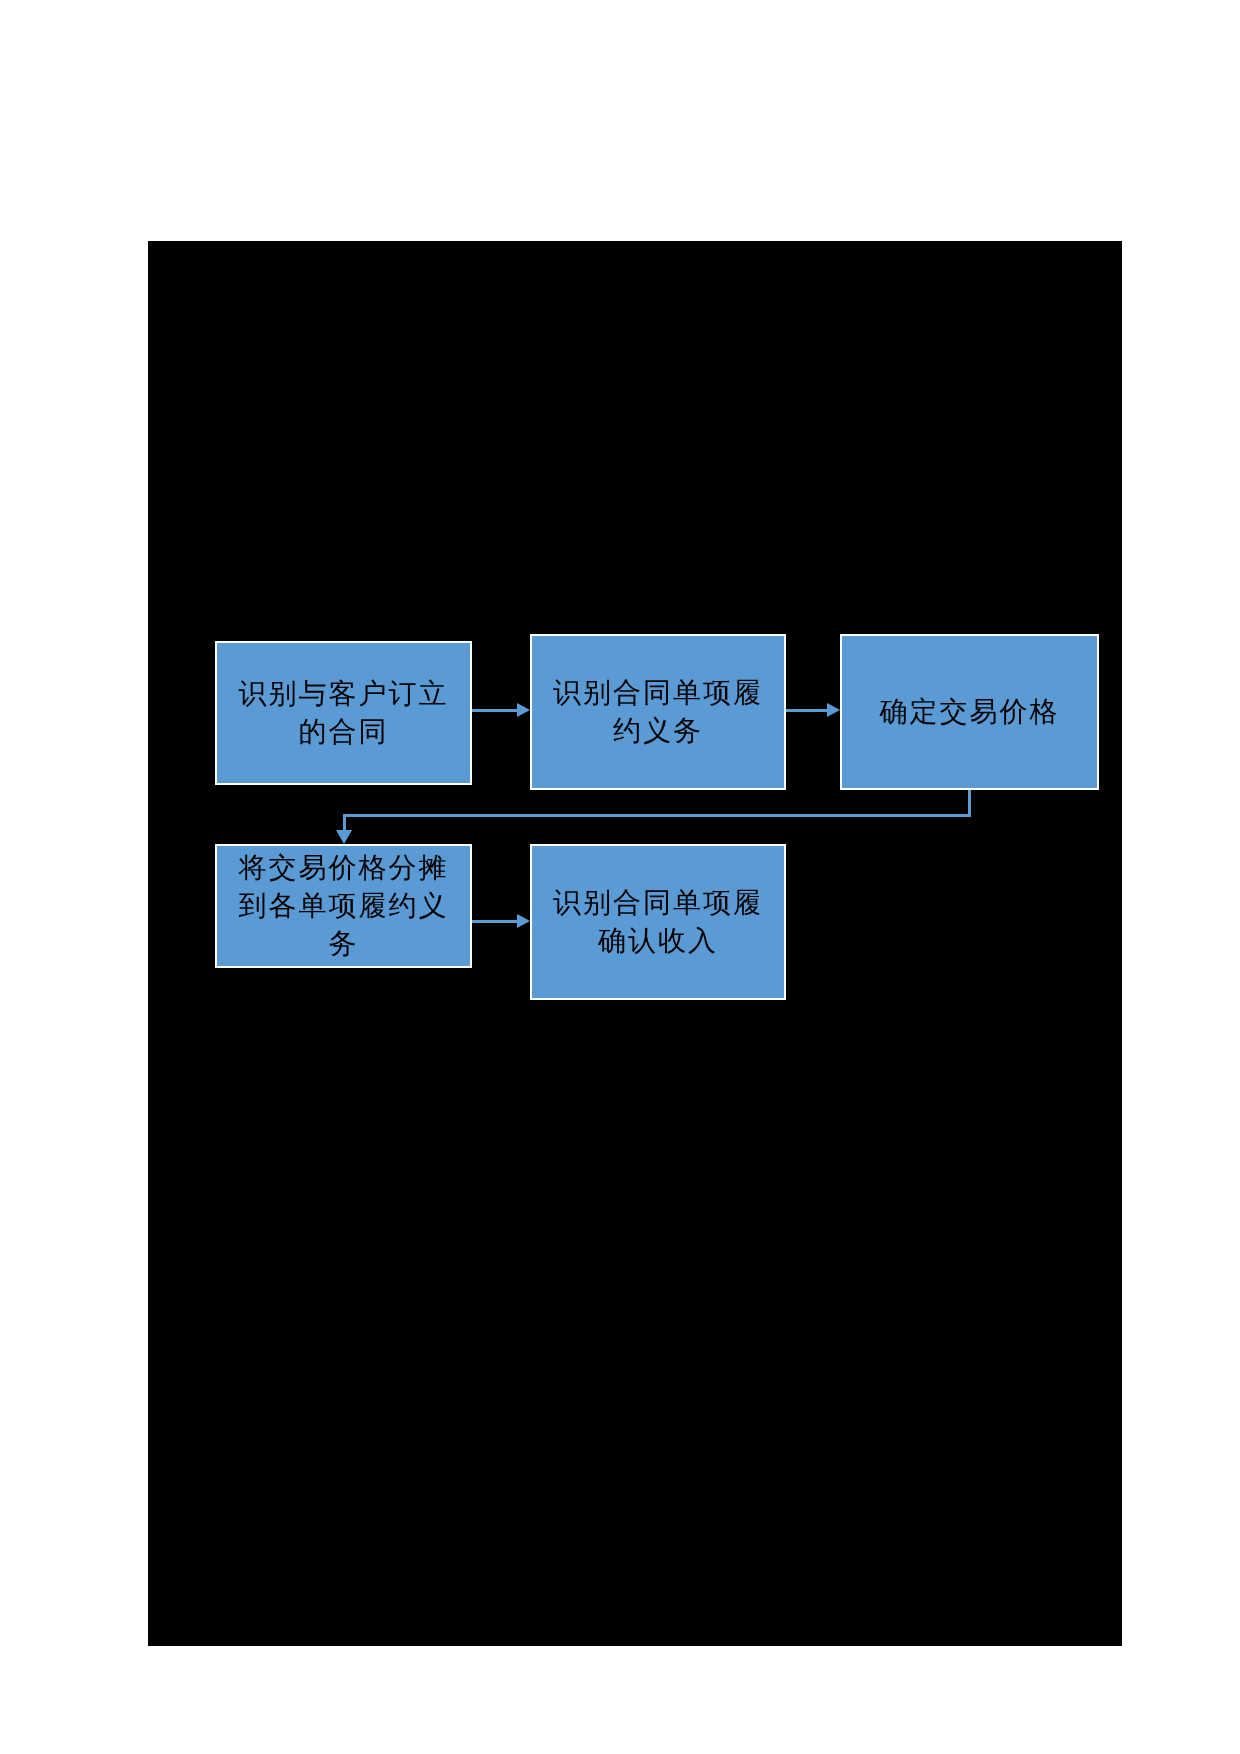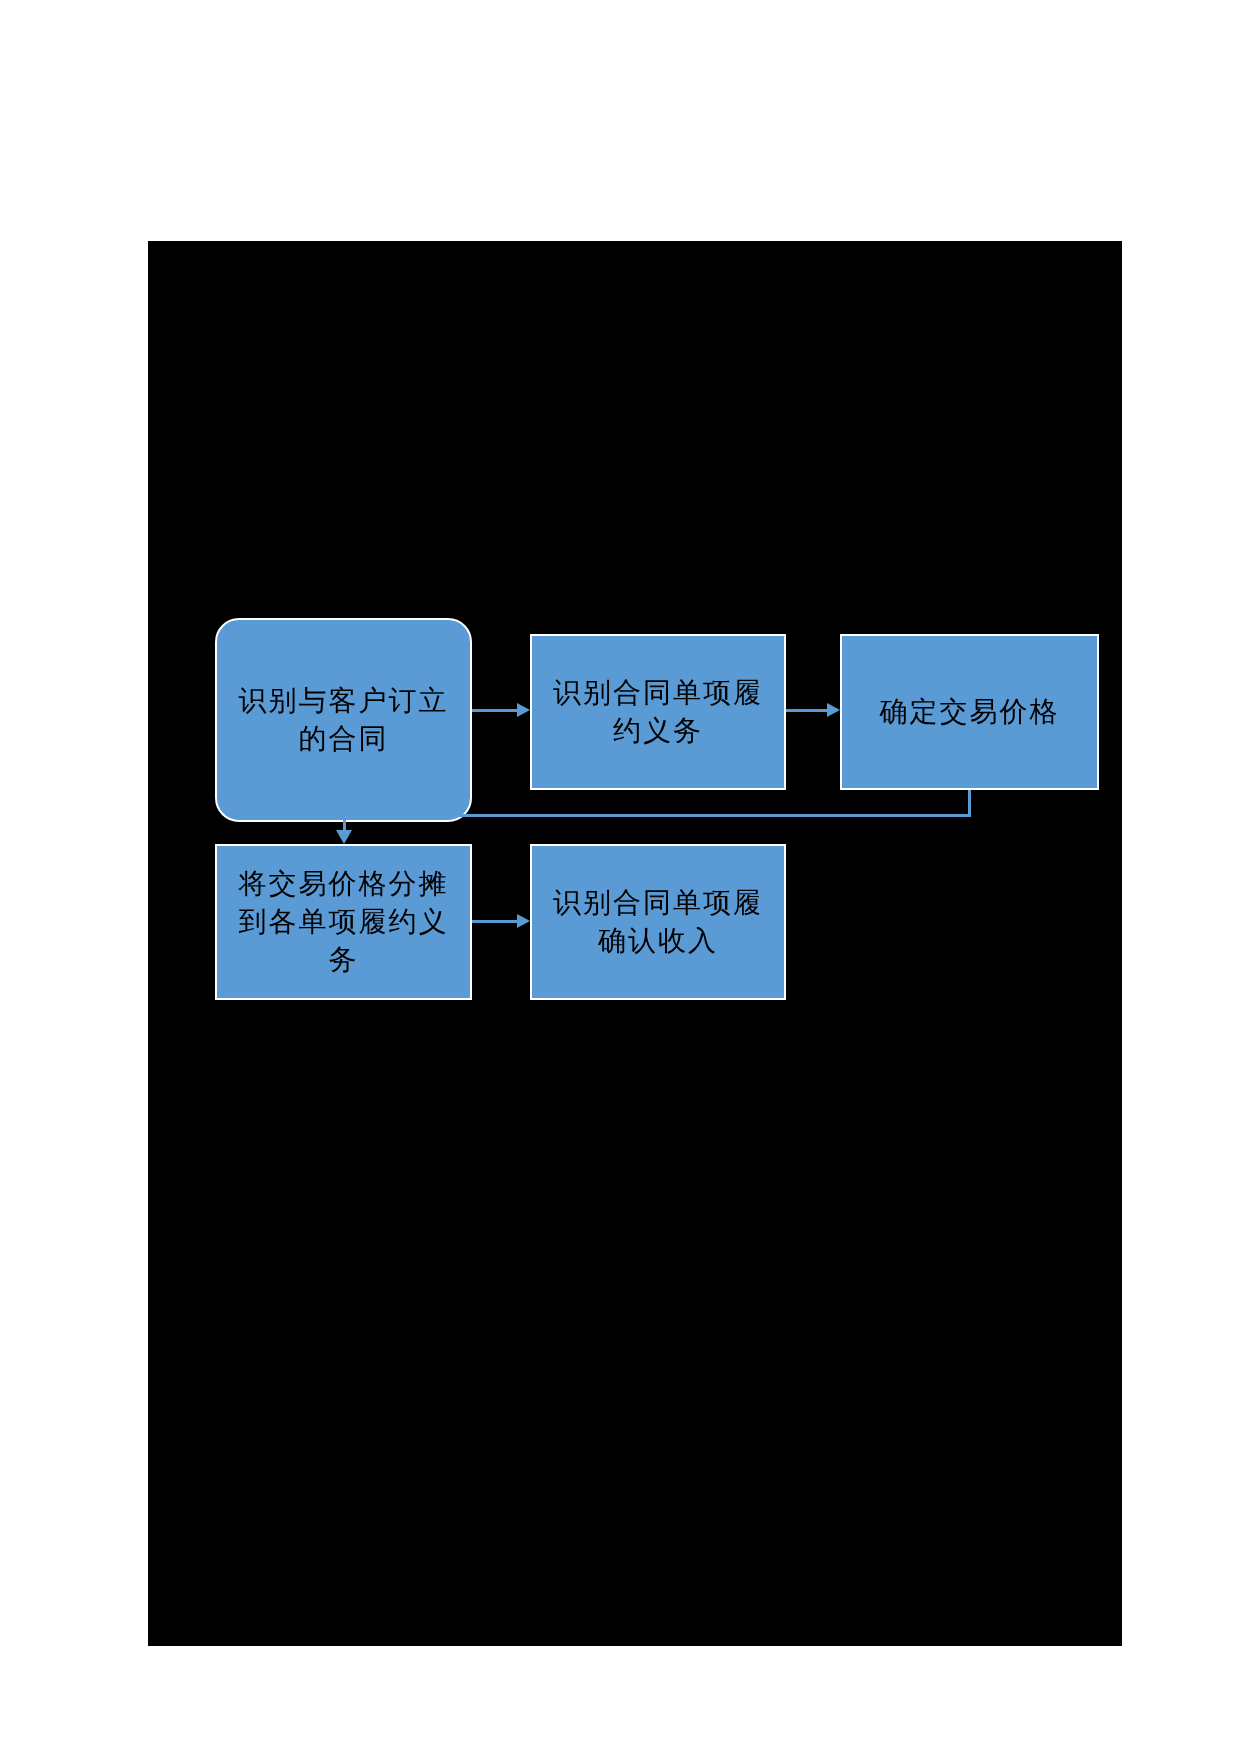--- a/index.html
+++ b/index.html
@@ -39,25 +39,25 @@
     display: block;
     width: 100%;
     text-align: center;
     white-space: pre-line;
     font-size: 28px;
     line-height: 38px;
     letter-spacing: 2px;
     color: #000000;
   }
   
-  .node-step1 { left: 67px;  top: 377px; width: 257px; height: 204px; border-radius: 24px; }
+  .node-step1 { left: 67px;  top: 400px; width: 257px; height: 144px; }
   .node-step2 { left: 382px; top: 393px; width: 256px; height: 156px; }
   .node-step3 { left: 692px; top: 393px; width: 259px; height: 156px; }
   
-  .node-step4 { left: 67px;  top: 603px; width: 257px; height: 156px; }
+  .node-step4 { left: 67px;  top: 603px; width: 257px; height: 124px; }
   .node-step5 { left: 382px; top: 603px; width: 256px; height: 156px; }
 
   .conn-line {
     position: absolute;
     background: #5B9BD5;
   }
   .conn-head-right {
     position: absolute;
     width: 0; height: 0;
     border-top: 7px solid transparent;

